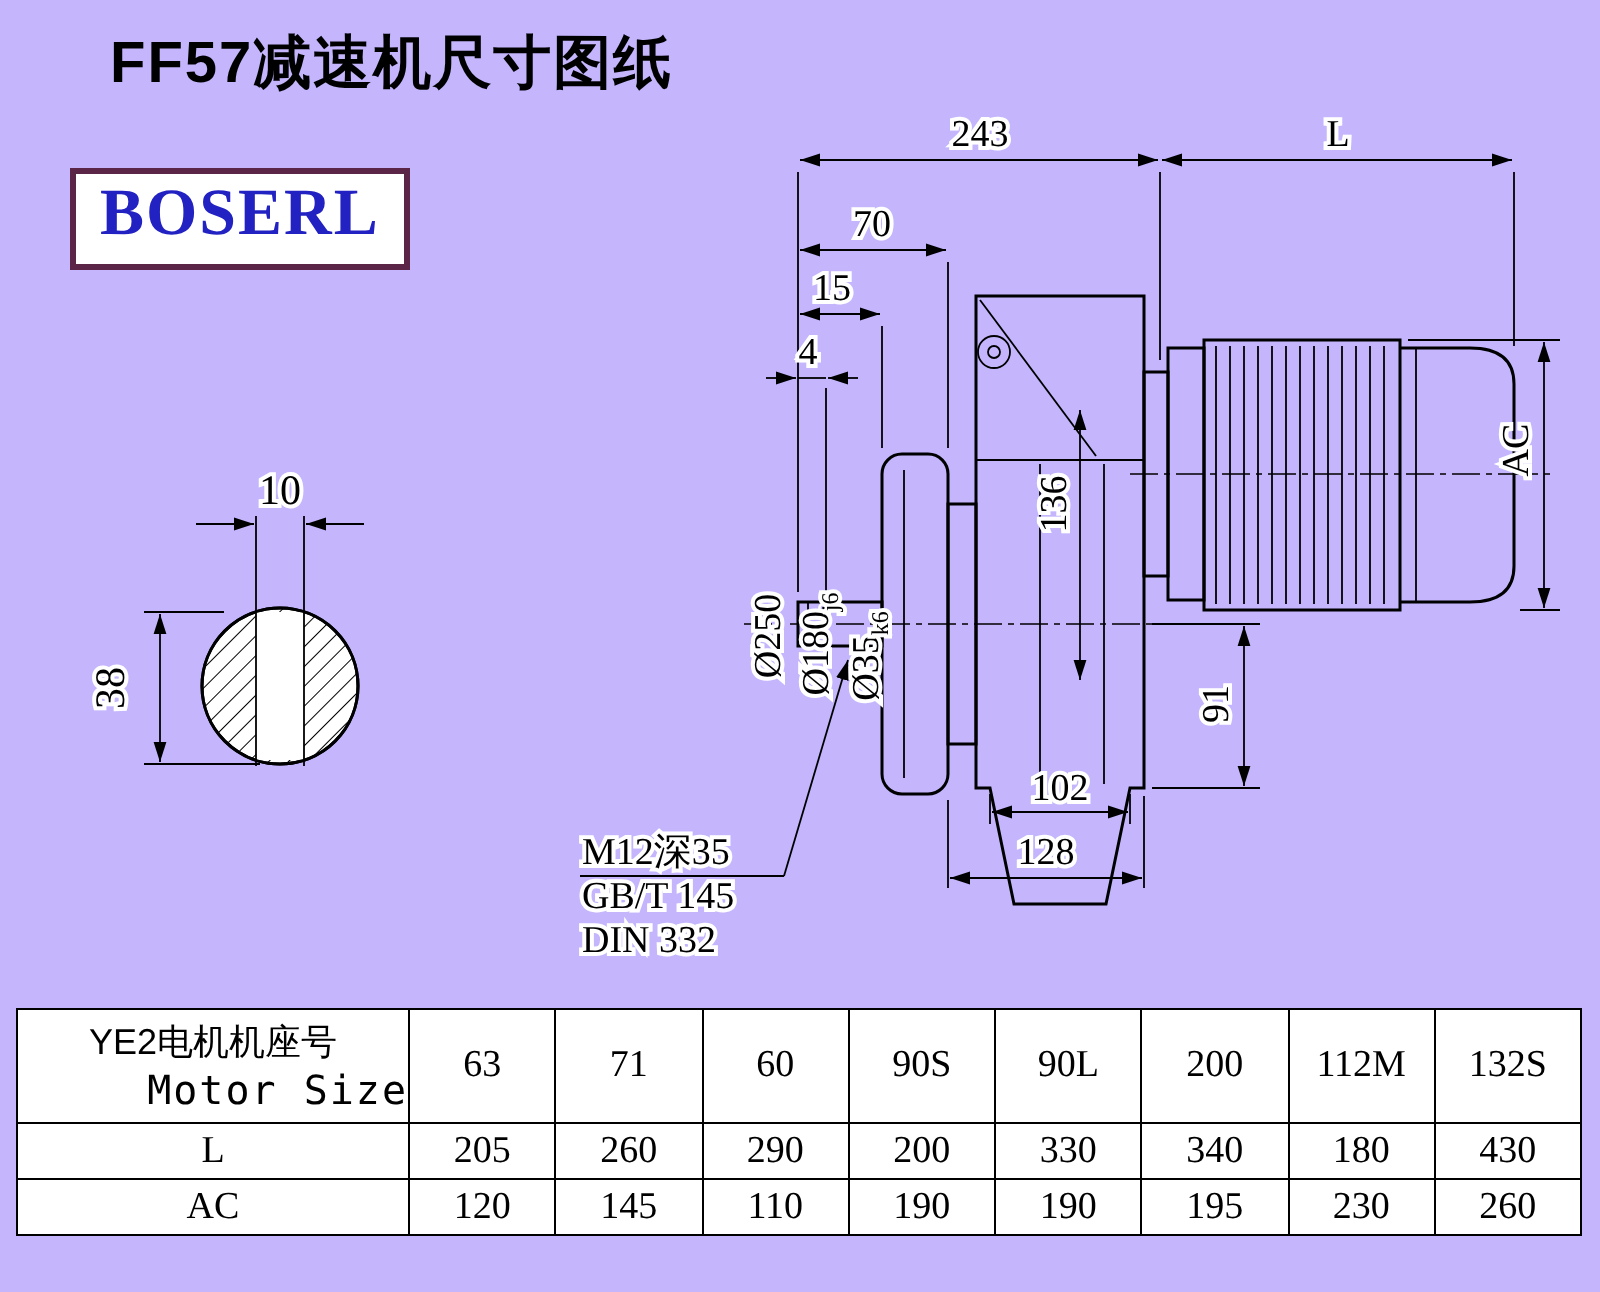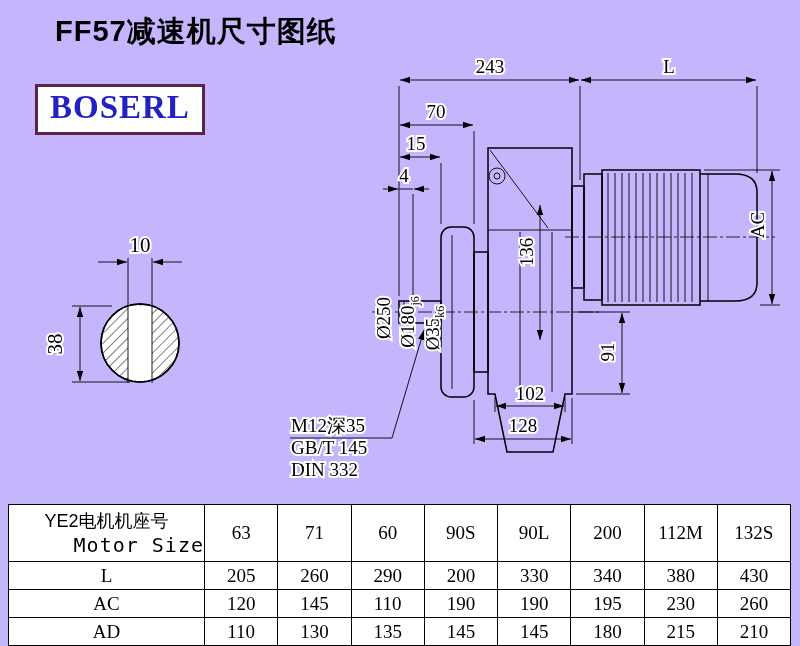--- a/index.html
+++ b/index.html
@@ -215,41 +215,30 @@
         <td>132S</td>
       </tr>
       <tr>
         <td>L</td>
         <td>205</td>
         <td>260</td>
         <td>290</td>
         <td>200</td>
         <td>330</td>
         <td>340</td>
-        <td>380</td>
+        <td>180</td>
         <td>430</td>
       </tr>
       <tr>
         <td>AC</td>
         <td>120</td>
         <td>145</td>
         <td>110</td>
         <td>190</td>
         <td>190</td>
         <td>195</td>
         <td>230</td>
         <td>260</td>
       </tr>
-      <tr>
-        <td>AD</td>
-        <td>110</td>
-        <td>130</td>
-        <td>135</td>
-        <td>145</td>
-        <td>145</td>
-        <td>180</td>
-        <td>215</td>
-        <td>210</td>
-      </tr>
     </tbody>
   </table>
 
 </div>
 
 </body></html>

